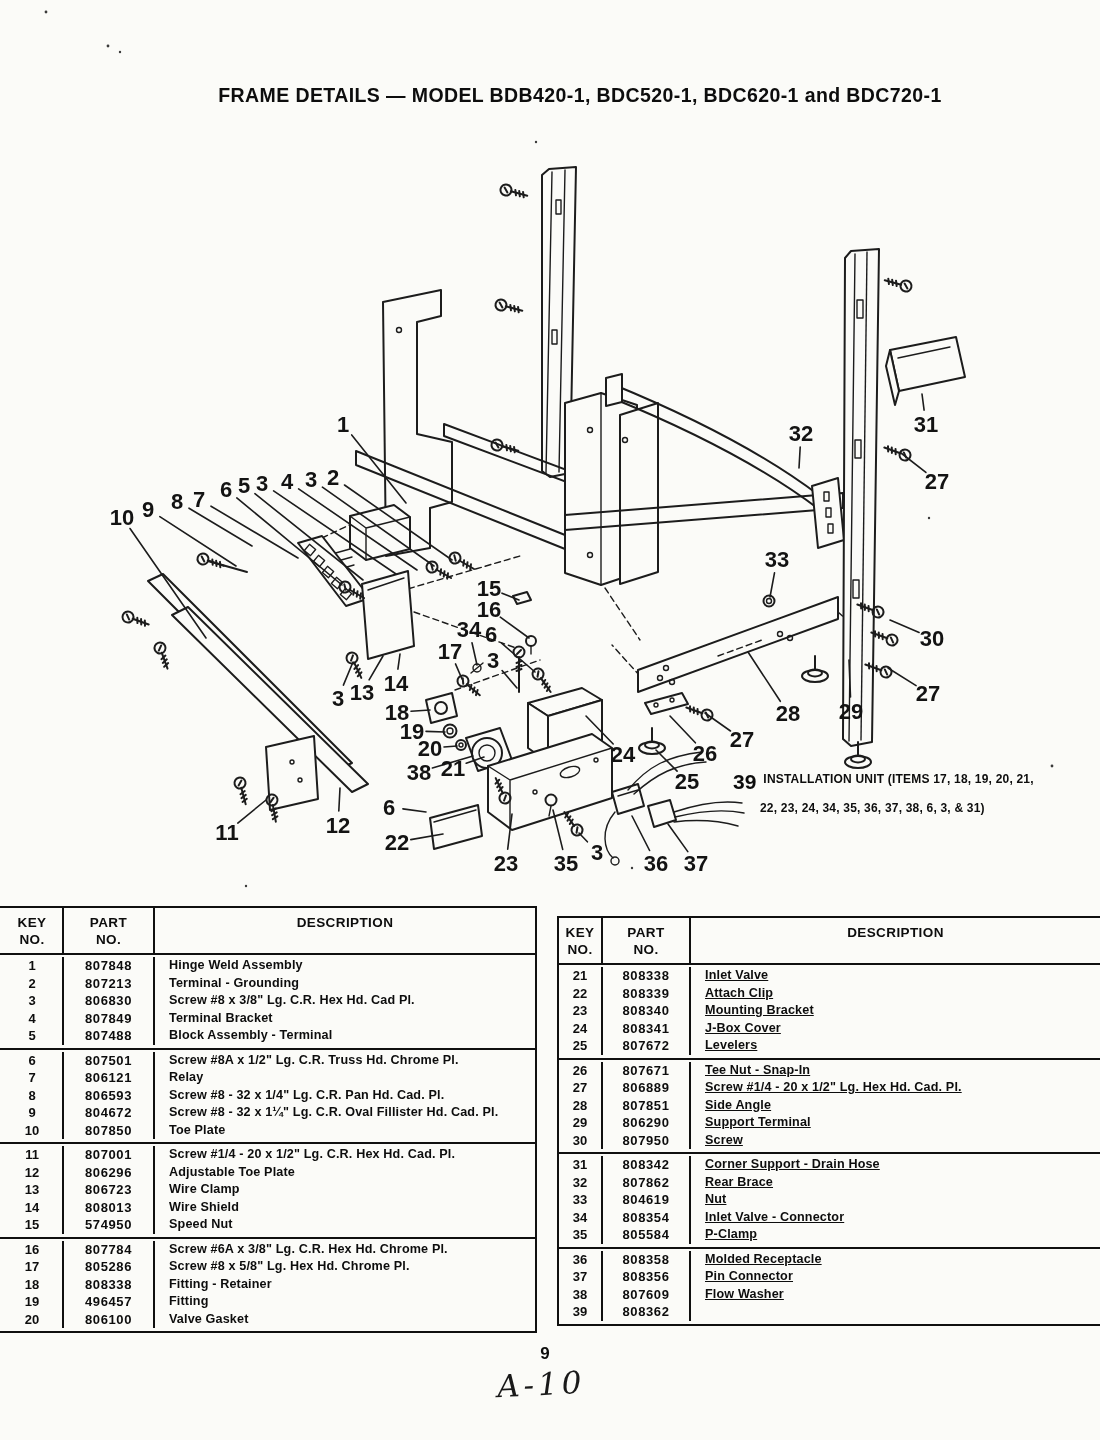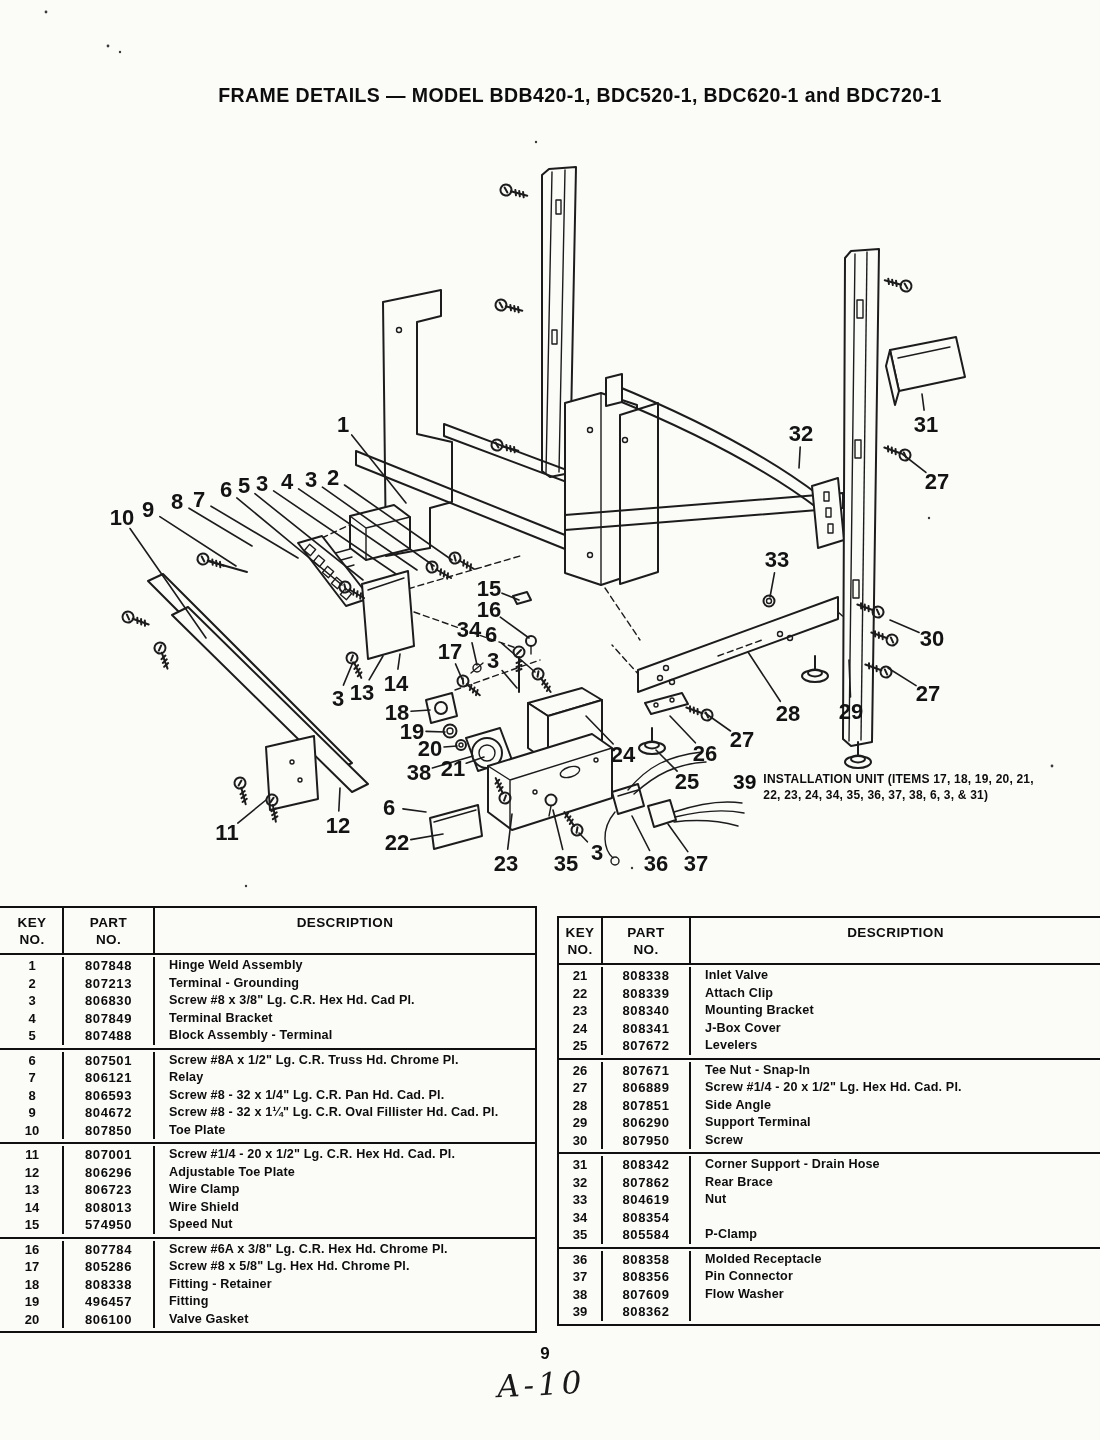--- a/index.html
+++ b/index.html
@@ -22,42 +22,42 @@
   #diagram-svg .thin{stroke-width:1.4;}
   #diagram-svg .speck{fill:#3a3a3a;stroke:none;}
   #diagram-svg text{
     stroke:none;fill:#131313;font-family:"Liberation Sans",sans-serif;
     font-weight:700;font-size:22px;text-anchor:middle;
   }
   #diagram-svg .leader{stroke-width:1.6;}
   .install-note{position:absolute;left:733px;top:772px;width:305px;}
   .install-note .num{float:left;font-size:21px;font-weight:700;line-height:19px;margin-right:7px;}
   .install-note .ln{font-size:12px;font-weight:700;line-height:15.5px;letter-spacing:.2px;}
-  .install-note .ln2{padding-left:27px;}
+  .install-note .ln2{padding-left:27px;margin-top:13px;}
   .ptable{
     position:absolute;background:#fbfbf8;border:2.6px solid #101010;
   }
   .thead{display:grid;border-bottom:2.8px solid #101010;}
   .th{
     font-weight:700;font-size:13.5px;text-align:center;
     padding:7px 0 5px;white-space:pre-line;line-height:16.5px;letter-spacing:.4px;
   }
   .bcol{border-right:2px solid #101010;}
   .tgroup{border-top:2.8px solid #101010;padding:2px 0 3px;}
   .tgroup.first{border-top:none;}
   .trow{display:grid;}
   .cols-left{grid-template-columns:88px 91px 1fr;}
   .cols-right{grid-template-columns:44px 88px 1fr;}
   .td{font-weight:700;font-size:13px;line-height:17.5px;}
   .td.key{text-align:center;}
   .ptable-left .td.key,.ptable-left .th.key{padding-left:26px;}
   .td.part{text-align:center;letter-spacing:.6px;}
   .td.desc{padding-left:14px;letter-spacing:.15px;font-size:12.6px;}
   .ptable-left .td.desc{white-space:nowrap;}
-  .ptable-right .td.desc{}
+  .ptable-right .td.desc{text-decoration:underline;}
   .pageno{
     position:absolute;left:-5px;top:1344px;width:1100px;text-align:center;
     font-size:17px;font-weight:700;
   }
   .handnote{
     position:absolute;left:497px;top:1366px;
     font-family:"DejaVu Serif",serif;font-style:italic;font-size:31px;
     letter-spacing:4px;transform:rotate(-3deg);color:#191919;
   }
 </style>
@@ -688,20 +688,21 @@
           <div class="td desc">Rear Brace</div>
         </div>
         <div class="trow cols-right">
           <div class="td key bcol">33</div>
           <div class="td part bcol">804619</div>
           <div class="td desc">Nut</div>
         </div>
         <div class="trow cols-right">
           <div class="td key bcol">34</div>
           <div class="td part bcol">808354</div>
+          <div class="td desc">Inlet Valve - Connector</div>
         </div>
         <div class="trow cols-right">
           <div class="td key bcol">35</div>
           <div class="td part bcol">805584</div>
           <div class="td desc">P-Clamp</div>
         </div>
       </div>
       <div class="tgroup">
         <div class="trow cols-right">
           <div class="td key bcol">36</div>

